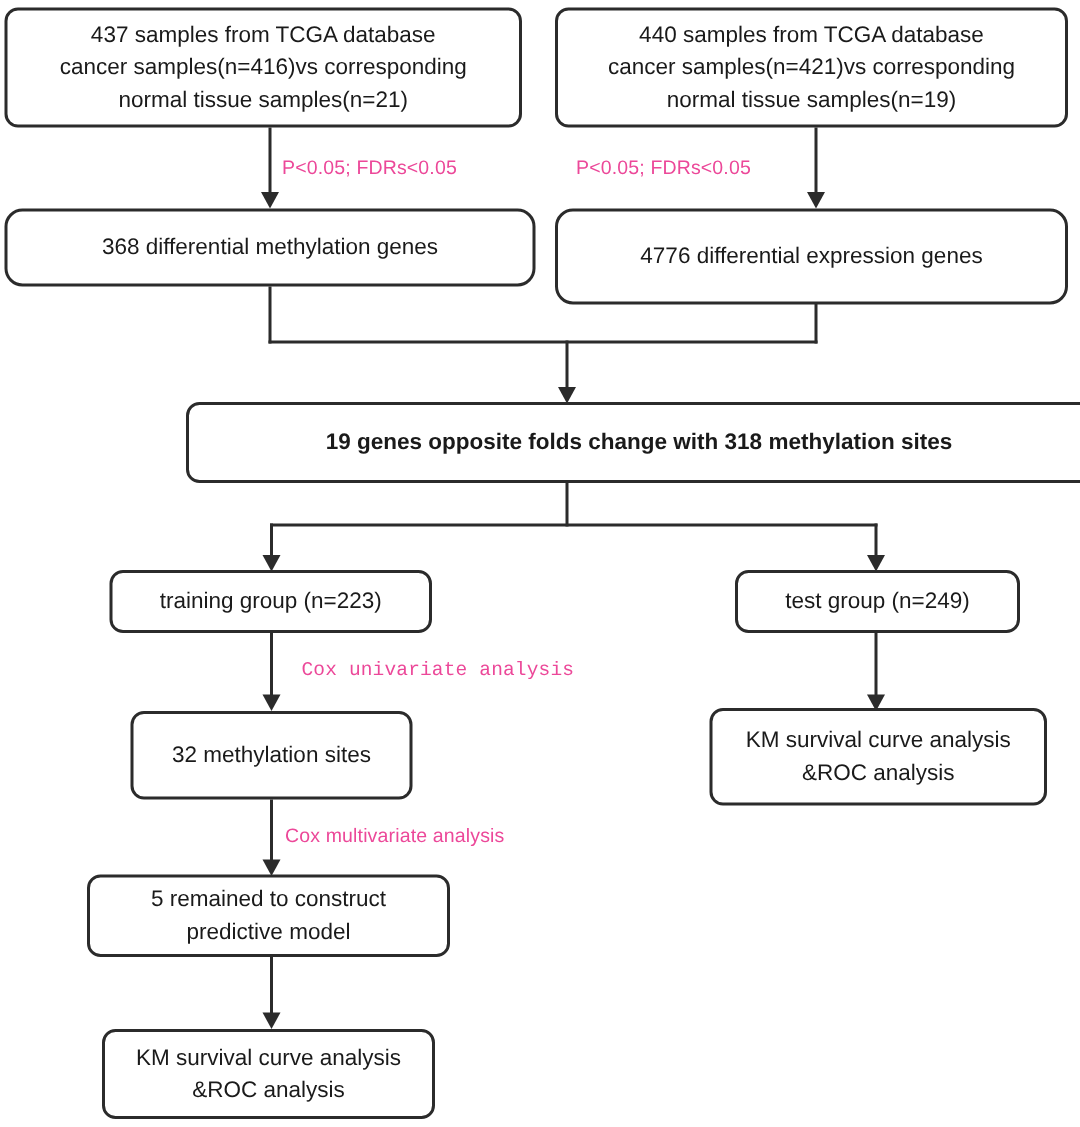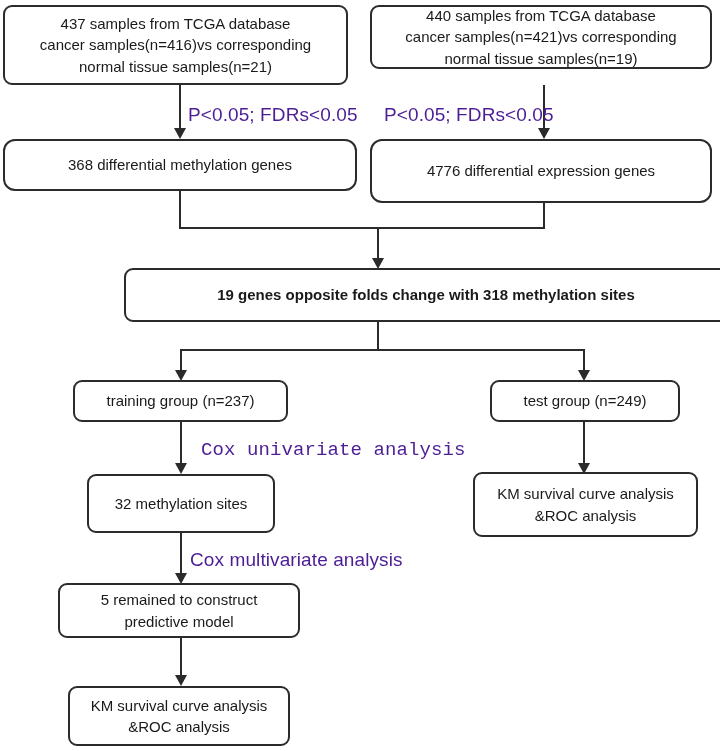--- a/index.html
+++ b/index.html
@@ -58,39 +58,39 @@
     position: absolute;
     width: 0;
     height: 0;
     border-left: 6px solid transparent;
     border-right: 6px solid transparent;
     border-top: 11px solid #2b2b2b;
     z-index: 2;
   }
   .edge-label {
     position: absolute;
-    font-size: 19px;
-    color: #4c1d95;
+    font-size: 13px;
+    color: #ec4899;
     white-space: nowrap;
     z-index: 2;
     letter-spacing: 0.1px;
   }
 </style>
 </head>
 <body>
 
 <div id="canvas">
 
   <div class="node rounded f15" style="left:3px; top:5px; width:345px; height:80px;">
     <span class="txt">437 samples from TCGA database
 cancer samples(n=416)vs corresponding
 normal tissue samples(n=21)</span>
   </div>
 
-  <div class="node rounded f15" style="left:370px; top:5px; width:342px; height:64px;">
+  <div class="node rounded f15" style="left:370px; top:5px; width:342px; height:80px;">
     <span class="txt">440 samples from TCGA database
 cancer samples(n=421)vs corresponding
 normal tissue samples(n=19)</span>
   </div>
 
   <div class="vline" style="left:179px; top:85px; height:48px;"></div>
   <div class="arrowhead" style="left:174px; top:128px;"></div>
   <div class="edge-label" style="left:188px; top:104px;">P&lt;0.05; FDRs&lt;0.05</div>
 
   <div class="vline" style="left:543px; top:85px; height:48px;"></div>
@@ -116,21 +116,21 @@
   </div>
 
   <div class="vline" style="left:377px; top:322px; height:29px;"></div>
   <div class="hline" style="left:180px; top:349px; width:405px;"></div>
   <div class="vline" style="left:180px; top:349px; height:24px;"></div>
   <div class="arrowhead" style="left:175px; top:370px;"></div>
   <div class="vline" style="left:583px; top:349px; height:24px;"></div>
   <div class="arrowhead" style="left:578px; top:370px;"></div>
 
   <div class="node rounded f15" style="left:73px; top:380px; width:215px; height:42px;">
-    <span class="txt">training group (n=237)</span>
+    <span class="txt">training group (n=223)</span>
   </div>
 
   <div class="node rounded f15" style="left:490px; top:380px; width:190px; height:42px;">
     <span class="txt">test group (n=249)</span>
   </div>
 
   <div class="vline" style="left:180px; top:422px; height:45px;"></div>
   <div class="arrowhead" style="left:175px; top:463px;"></div>
   <div class="edge-label" style="left:201px; top:439px;font-family:Liberation Mono, monospace;">Cox univariate analysis</div>
 

